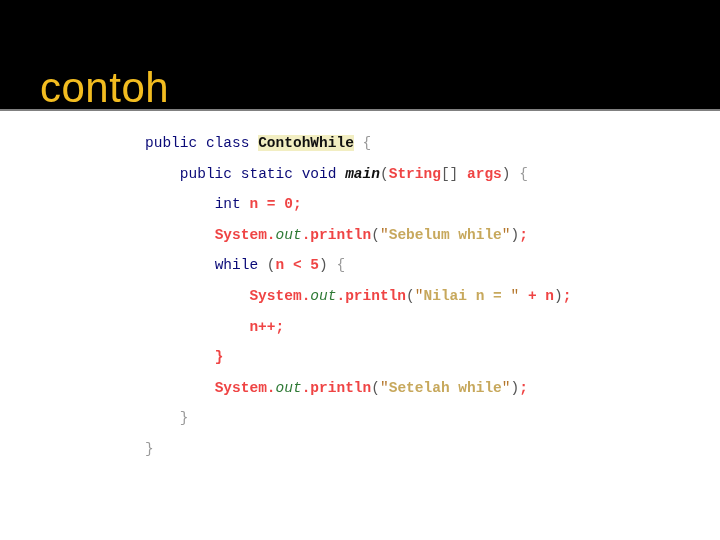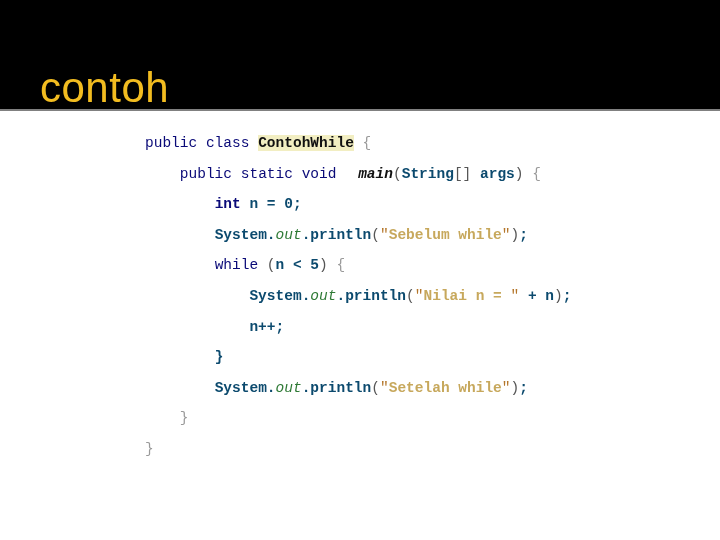--- a/index.html
+++ b/index.html
@@ -64,29 +64,29 @@
     color: #1a1a1a;
   }
   .code-line {
     white-space: pre;
     height: 30.6px;
   }
 
   
   .kw        { color: #0a0a78; font-weight: normal; }
   .kw-light  { color: #1f1f8c; font-weight: normal; }
-  .plain     { color: #0c4a6e; font-weight: bold; }
+  .plain     { color: #ef4444; font-weight: bold; }
   .punc      { color: #555555; font-weight: normal; }
   .brace-dim { color: #9a9a9a; font-weight: normal; }
   .cls       { color: #101010; font-weight: bold; background: #f2eec2; text-align: right; }
-  .mth       { color: #101010; font-weight: bold; font-style: italic; margin-left: 13px; }
+  .mth       { color: #101010; font-weight: bold; font-style: italic; }
   .fld       { color: #2f7a36; font-style: italic; font-weight: normal; }
   .str       { color: #c7a85c; font-weight: bold; }
   .strq      { color: #b4762a; font-weight: normal; }
-  .type      { color: #1f1f8c; font-weight: bold; }
+  .type      { color: #1f1f8c; font-weight: normal; }
 </style>
 </head>
 <body>
 
 <div id="slide" style="background: rgb(255, 255, 255);">
 
   <div id="title-band" style="background: rgb(0, 0, 0);"></div>
   <div id="title-rule" style="background: rgb(128, 128, 128);"></div>
 
   <h1 id="slide-title" style="color: rgb(242, 188, 32);">contoh</h1>

